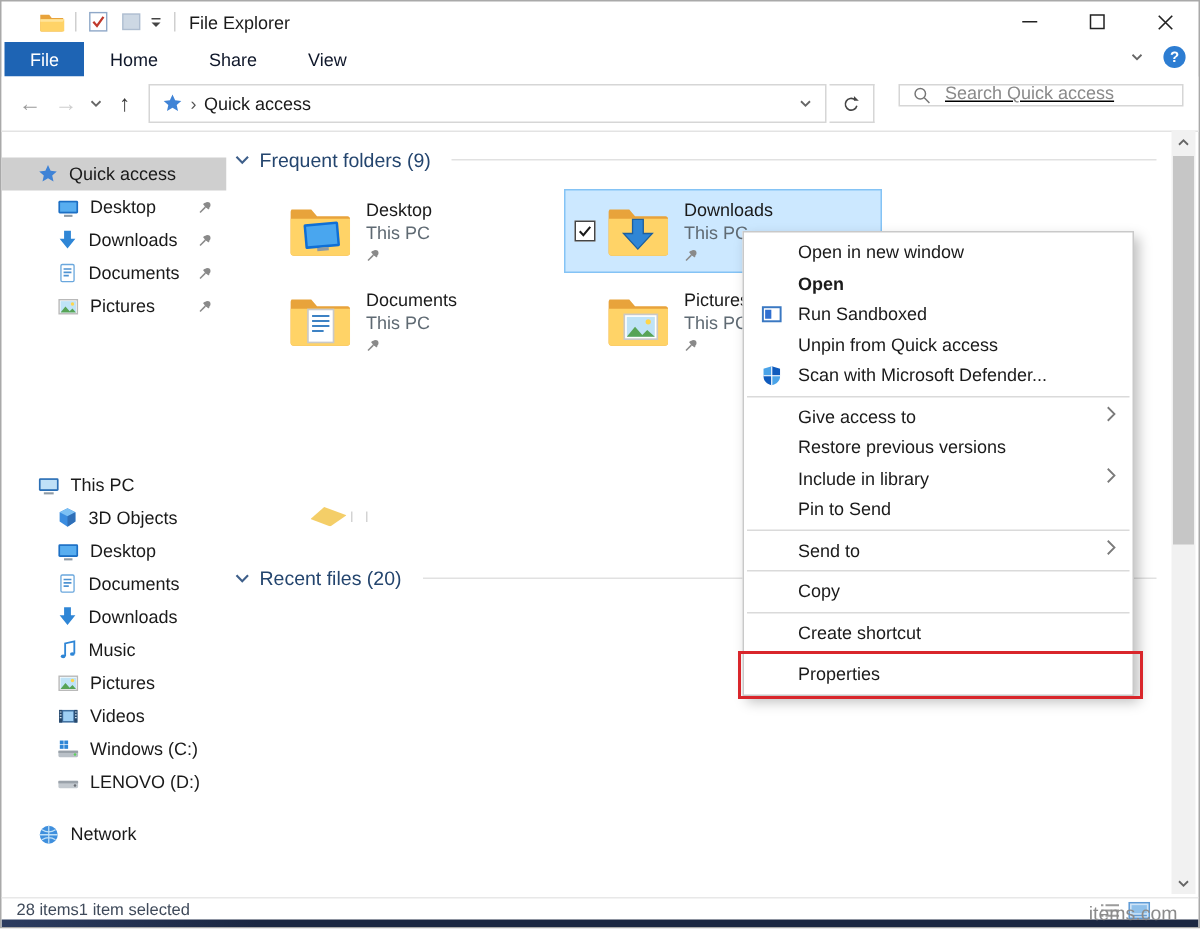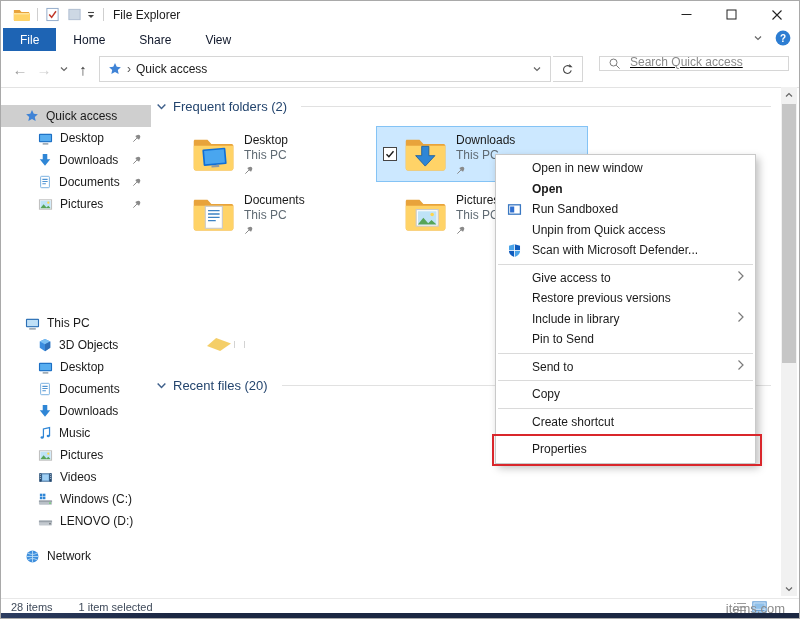--- a/index.html
+++ b/index.html
@@ -2,21 +2,21 @@
 <html><head>
 <meta charset="utf-8">
 <style>
   html,body{margin:0;padding:0;background:#fff;}
   .window{position:relative;width:800px;height:619px;background:#fff;border:1px solid #a9a9a9;
     box-sizing:border-box;font-family:"Liberation Sans",sans-serif;overflow:hidden;}
   .icon{display:inline-flex;align-items:center;justify-content:center;line-height:0;}
   .icon svg{display:block;}
 
   
-  .titlebar{position:absolute;top:0;left:0;right:0;height:27px;display:flex;align-items:center;padding-left:12px;text-align:center;}
+  .titlebar{position:absolute;top:0;left:0;right:0;height:27px;display:flex;align-items:center;padding-left:25px;text-align:center;}
   .qat-sep{width:1px;height:13px;background:#cfcfcf;margin:0 7px;}
   .win-title{font-size:12px;color:#1a1a1a;margin-left:2px;}
   .win-controls{position:absolute;top:0;right:0;display:flex;height:27px;}
   .win-btn{width:45px;display:flex;align-items:center;justify-content:center;}
 
   
   .tabs{position:absolute;top:27px;left:2px;height:23px;display:flex;}
   .tab{padding:0 17px;display:flex;align-items:center;font-size:12px;color:#0f172a;}
   .tab.active{background:#1e64b4;color:#fff;}
   .ribbon-right{position:absolute;top:29px;right:8px;display:flex;gap:12px;align-items:center;}
@@ -83,21 +83,21 @@
     z-index:30;pointer-events:none;}
 
   
   .vscroll{position:absolute;top:86px;right:2px;width:16px;bottom:22px;background:#f1f1f1;}
   .vs-arrow{position:absolute;left:0;right:0;height:15px;display:flex;align-items:center;justify-content:center;}
   .vs-arrow.up{top:0;} .vs-arrow.down{bottom:0;}
   .vs-thumb{position:absolute;top:17px;left:1px;right:1px;height:259px;background:#c6c6c6;}
 
   
   .statusbar{position:absolute;left:0;right:0;top:597px;height:17px;border-top:1px solid #e8e8e8;
-    display:flex;align-items:center;padding-left:10px;gap:26px;font-size:11px;color:#3f4a5a;box-sizing:border-box;}
+    display:flex;align-items:center;padding-left:10px;font-size:11px;color:#3f4a5a;box-sizing:border-box;}
   .view-icons{position:absolute;right:32px;top:600px;display:flex;gap:5px;z-index:4;}
   .watermark{position:absolute;right:14px;top:600px;font-size:13px;color:#8b8b8b;z-index:6;}
   .bottom-strip{position:absolute;left:0;right:0;bottom:0;height:5px;
     background:linear-gradient(90deg,#2c3c60 0,#1b2742 170px,#1b2742 100%);}
 </style>
 </head>
 <body>
 
 <div class="window">
 
@@ -408,21 +408,21 @@
         <span class="side-label">Network</span>
       </div>
     </div>
 
   <div class="section-hdr" style="top:98px;">
     <span class="icon">
         <svg width="11" height="11" viewBox="0 0 10 10">
           <path d="M1.5 3.2l3.5 3.6 3.5-3.6" stroke="#3e5f8a" stroke-width="1.3" fill="none"></path>
         </svg>
       </span>
-    <span>Frequent folders (2)</span>
+    <span>Frequent folders (9)</span>
     <span class="hdr-line"></span>
   </div>
   <div class="section-hdr" style="top:377px;text-align:right;">
     <span class="icon">
         <svg width="11" height="11" viewBox="0 0 10 10">
           <path d="M1.5 3.2l3.5 3.6 3.5-3.6" stroke="#3e5f8a" stroke-width="1.3" fill="none"></path>
         </svg>
       </span>
     <span>Recent files (20)</span>
     <span class="hdr-line"></span>

